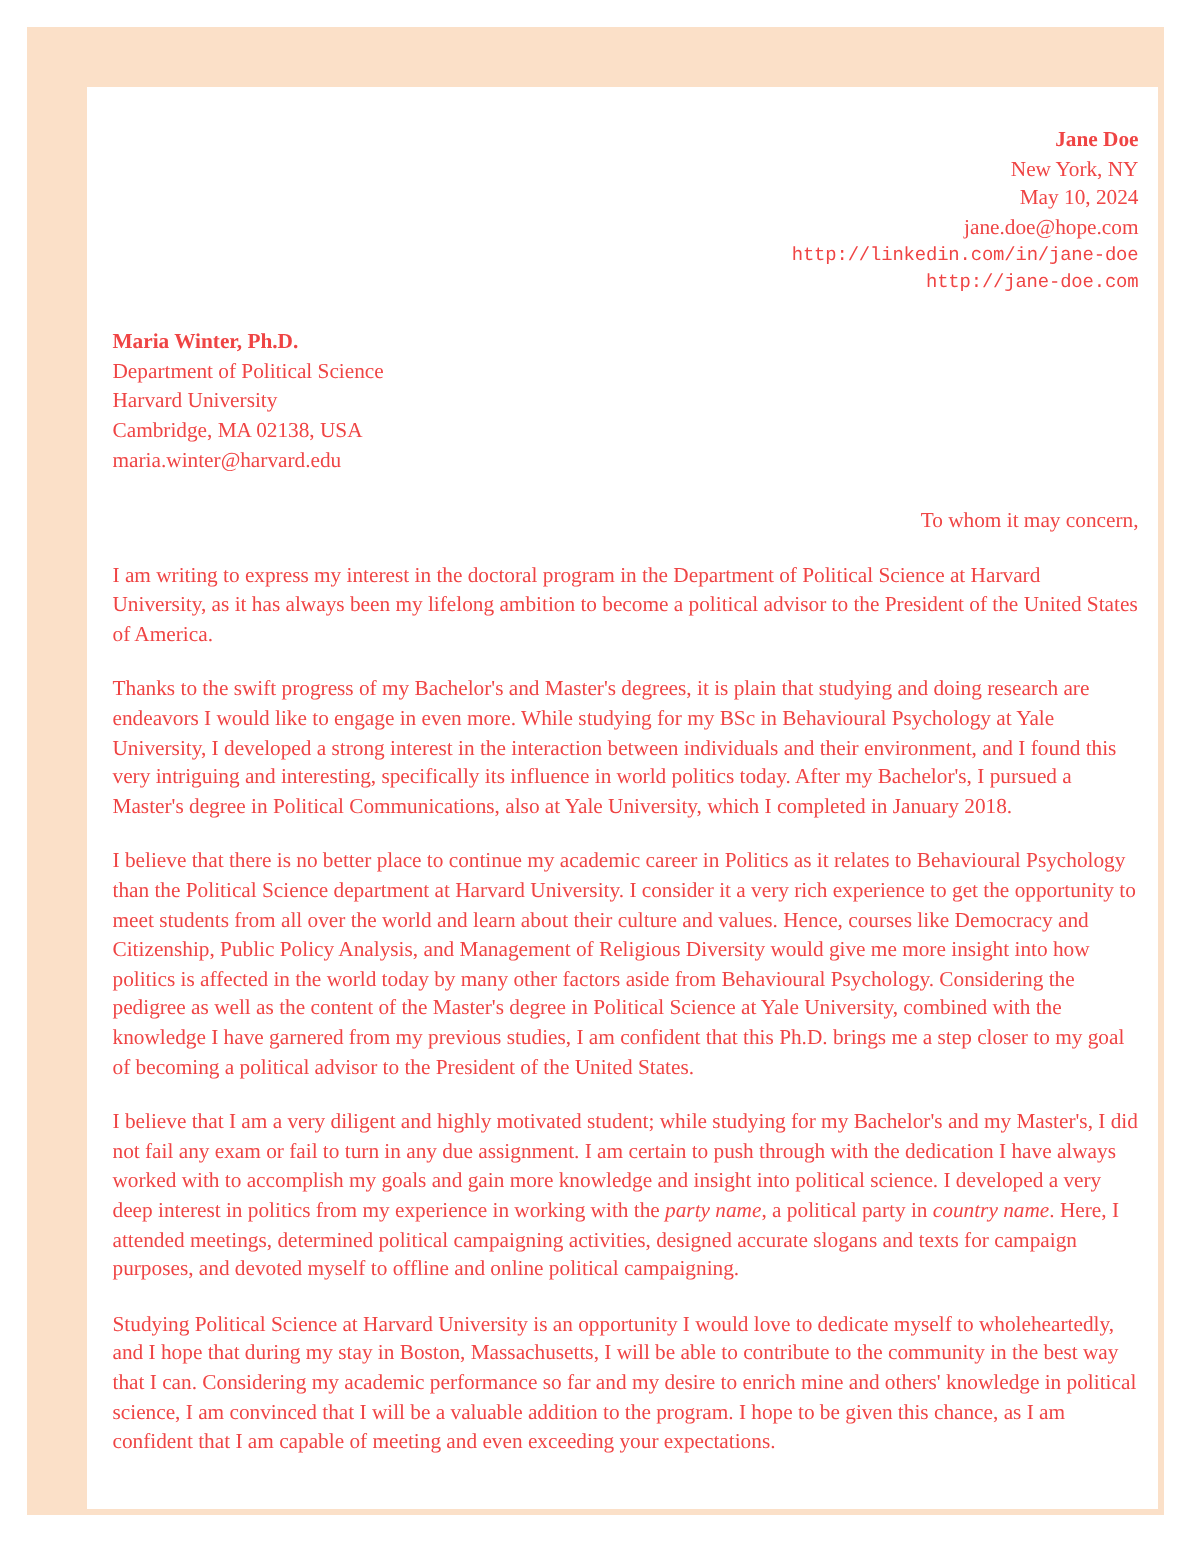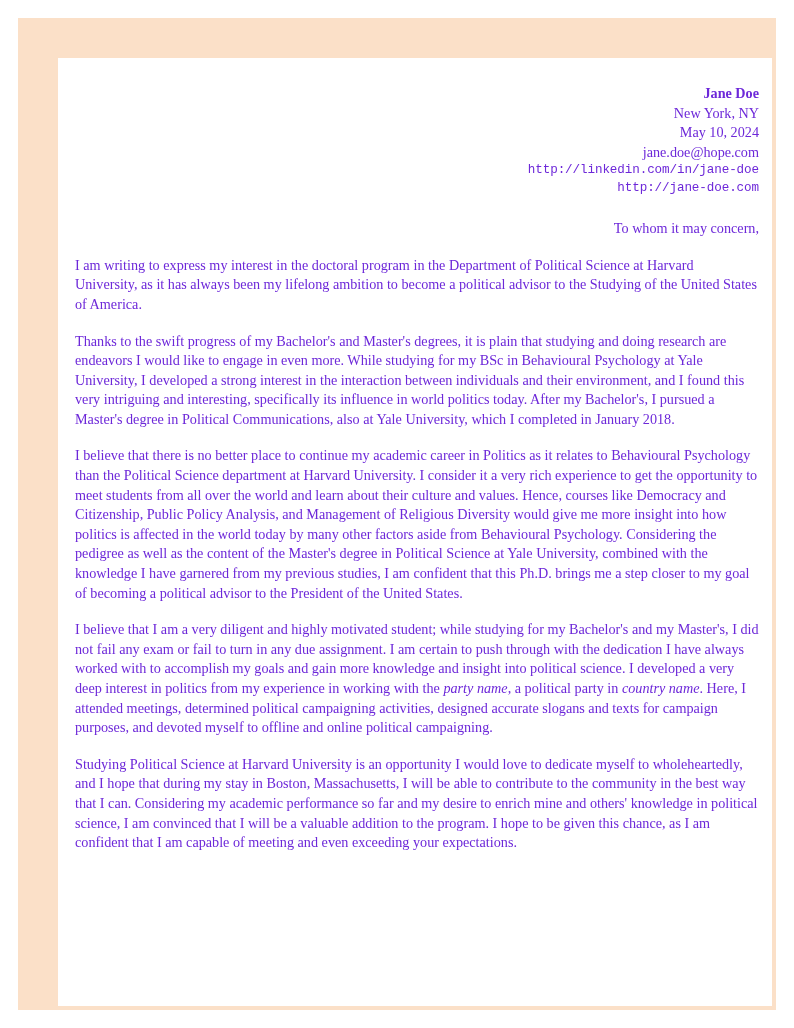--- a/index.html
+++ b/index.html
@@ -33,21 +33,21 @@
     background: #ffffff;
     box-sizing: border-box;
     overflow: hidden;
   }
 
   .letter-body {
     position: absolute;
     left: 17px;
     top: 26px;
     width: 684px;
-    color: #6d28d9;
+    color: #ef4444;
     font-size: 14.2px;
     line-height: 1.38;
   }
 
   
   .sender-block {
     text-align: right;
     margin-bottom: 22px;
   }
   .sender-line {
@@ -97,24 +97,31 @@
 
       <div class="sender-block">
         <span class="sender-line sender-name">Jane Doe</span>
         <span class="sender-line">New York, NY</span>
         <span class="sender-line">May 10, 2024</span>
         <span class="sender-line">jane.doe@hope.com</span>
         <span class="sender-line sender-mono">http://linkedin.com/in/jane-doe</span>
         <span class="sender-line sender-mono">http://jane-doe.com</span>
       </div>
 
+      <div class="recipient-block">
+        <span class="recipient-line recipient-name">Maria Winter, Ph.D.</span>
+        <span class="recipient-line">Department of Political Science</span>
+        <span class="recipient-line">Harvard University</span>
+        <span class="recipient-line">Cambridge, MA 02138, USA</span>
+        <span class="recipient-line">maria.winter@harvard.edu</span>
+      </div>
 
       <p class="salutation">To whom it may concern,</p>
 
-      <p class="body-paragraph">I am writing to express my interest in the doctoral program in the Department of Political Science at Harvard University, as it has always been my lifelong ambition to become a political advisor to the Studying of the United States of America.</p>
+      <p class="body-paragraph">I am writing to express my interest in the doctoral program in the Department of Political Science at Harvard University, as it has always been my lifelong ambition to become a political advisor to the President of the United States of America.</p>
       <p class="body-paragraph">Thanks to the swift progress of my Bachelor's and Master's degrees, it is plain that studying and doing research are endeavors I would like to engage in even more. While studying for my BSc in Behavioural Psychology at Yale University, I developed a strong interest in the interaction between individuals and their environment, and I found this very intriguing and interesting, specifically its influence in world politics today. After my Bachelor's, I pursued a Master's degree in Political Communications, also at Yale University, which I completed in January 2018.</p>
       <p class="body-paragraph">I believe that there is no better place to continue my academic career in Politics as it relates to Behavioural Psychology than the Political Science department at Harvard University. I consider it a very rich experience to get the opportunity to meet students from all over the world and learn about their culture and values. Hence, courses like Democracy and Citizenship, Public Policy Analysis, and Management of Religious Diversity would give me more insight into how politics is affected in the world today by many other factors aside from Behavioural Psychology. Considering the pedigree as well as the content of the Master's degree in Political Science at Yale University, combined with the knowledge I have garnered from my previous studies, I am confident that this Ph.D. brings me a step closer to my goal of becoming a political advisor to the President of the United States.</p>
 
       <p class="body-paragraph"><span>I believe that I am a very diligent and highly motivated student; while studying for my Bachelor's and my Master's, I did not fail any exam or fail to turn in any due assignment. I am certain to push through with the dedication I have always worked with to accomplish my goals and gain more knowledge and insight into political science. I developed a very deep interest in politics from my experience in working with the </span><span class="placeholder-italic">party name</span><span>, a political party in </span><span class="placeholder-italic">country name</span><span>. Here, I attended meetings, determined political campaigning activities, designed accurate slogans and texts for campaign purposes, and devoted myself to offline and online political campaigning.</span></p>
 
       <p class="body-paragraph">Studying Political Science at Harvard University is an opportunity I would love to dedicate myself to wholeheartedly, and I hope that during my stay in Boston, Massachusetts, I will be able to contribute to the community in the best way that I can. Considering my academic performance so far and my desire to enrich mine and others' knowledge in political science, I am convinced that I will be a valuable addition to the program. I hope to be given this chance, as I am confident that I am capable of meeting and even exceeding your expectations.</p>
 
     </div>
   </div>
 </div>

